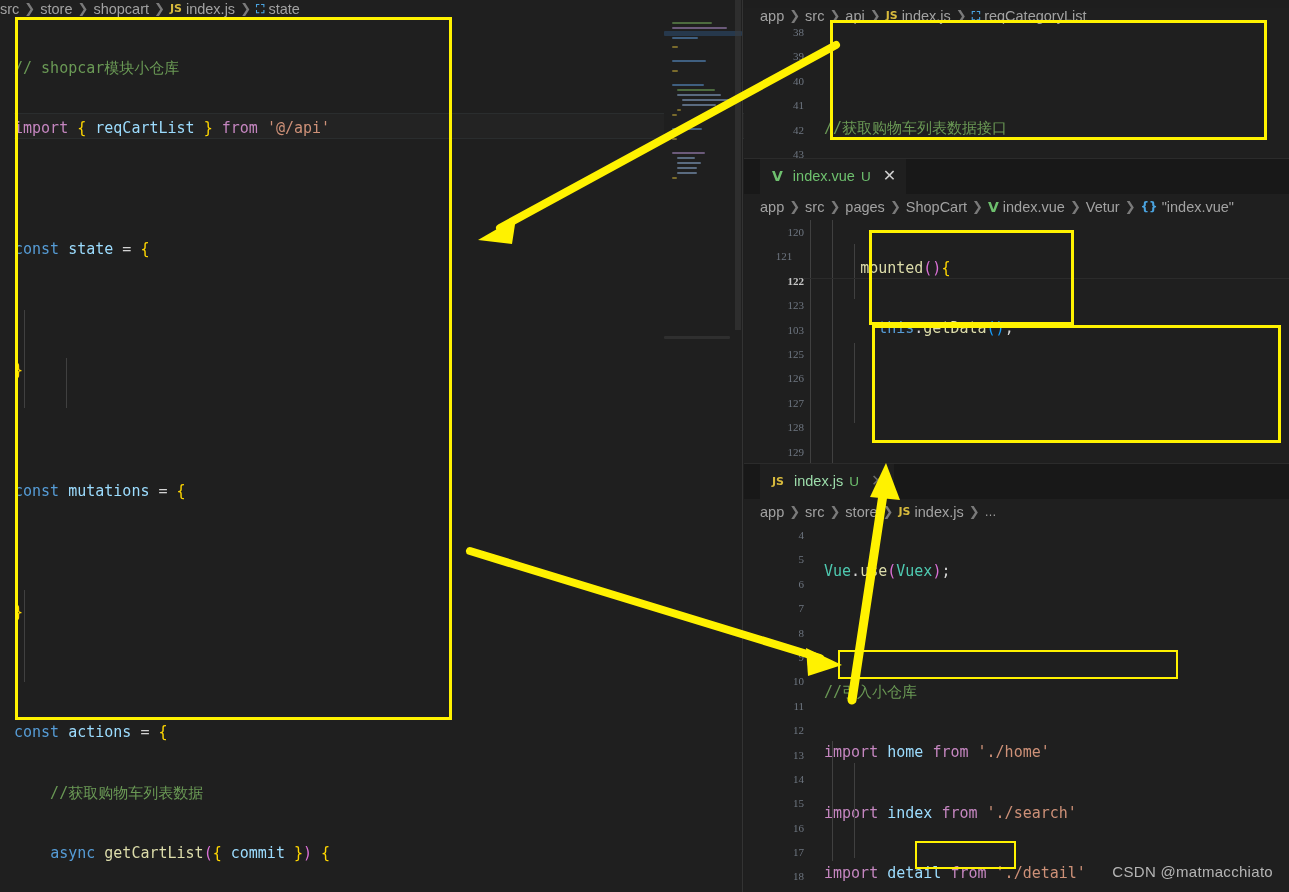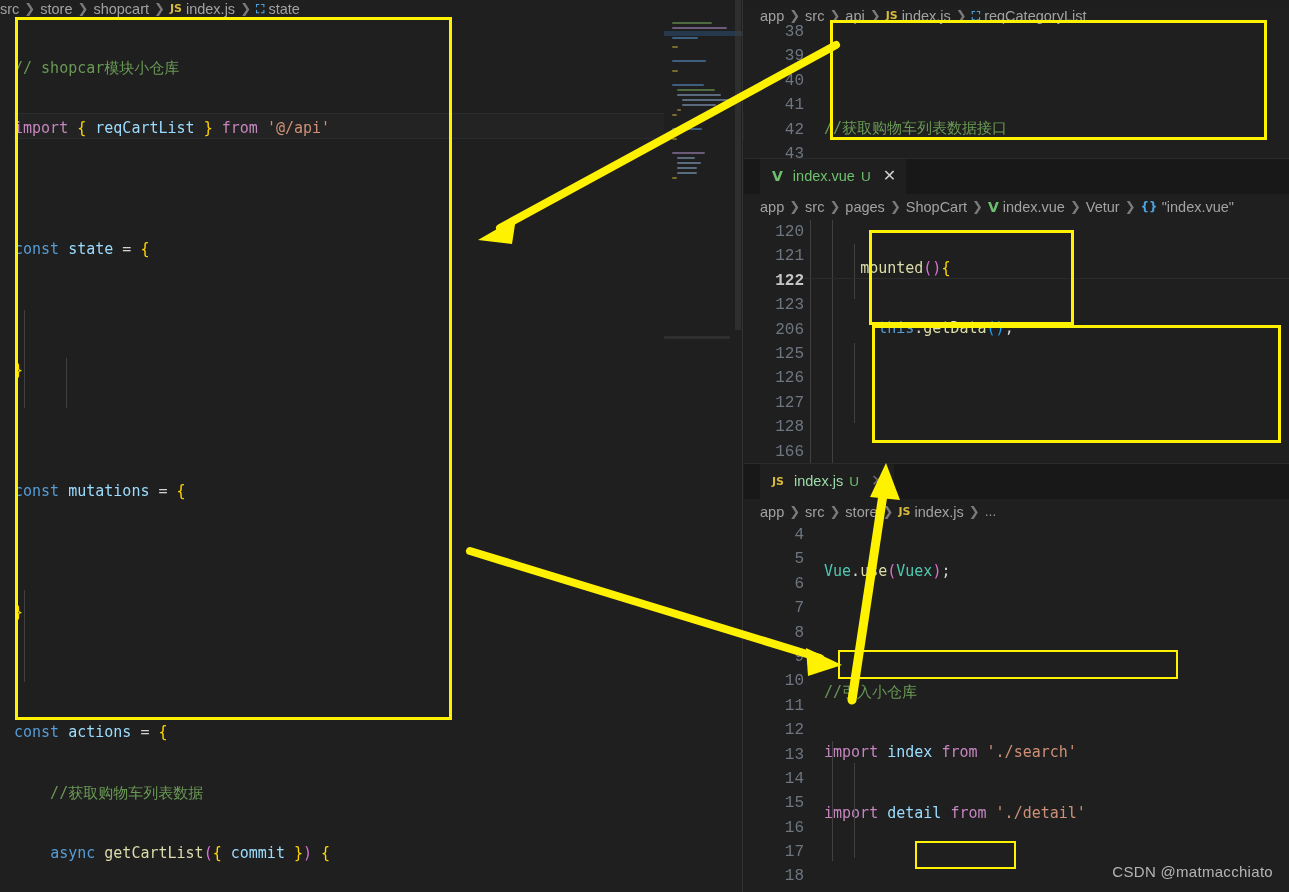--- a/index.html
+++ b/index.html
@@ -22,22 +22,22 @@
   .ficon{font-family:"DejaVu Sans",sans-serif;font-weight:bold;font-size:11px;margin-right:4px;}
   .ficon.js{color:#d7ba3d;}
   .ficon.vue{color:#6ec06e;font-size:14px;}
   .ficon.sym{color:#4aa3df;font-size:12px;}
 
   .code{
     font-family:"DejaVu Sans Mono","Liberation Mono",monospace;
     font-size:15px;
     white-space:pre;
   }
-  .ln{color:#6e7681;font-family:Liberation Mono, monospace;
-      font-size:16px;text-align:right;}
+  .ln{color:#6e7681;font-family:Liberation Serif, serif;
+      font-size:11px;text-align:right;}
   .ln.cur{color:#c6c6c6;font-weight:bold;}
 
   
   .k-com{color:#6A9955;}      
   .k-kw{color:#C586C0;}       
   .k-blue{color:#569CD6;}     
   .k-var{color:#9CDCFE;}      
   .k-fn{color:#DCDCAA;}       
   .k-str{color:#CE9178;}      
   .k-cur{color:#FFD700;}      
@@ -243,29 +243,29 @@
         <span class="seg">index.vue</span>
         <span class="sep">❯</span>
         <span class="seg">Vetur</span>
         <span class="sep">❯</span>
         <span class="ficon sym">{}</span>
         <span class="seg">"index.vue"</span>
       </div>
 
       <div class="pane-gutter" style="left:20px;top:62px;width:40px;">
         <div class="ln rrow" style="position:relative;">120</div>
-        <div class="ln rrow" style="position:relative;">121</div>
+        <div class="ln rrow" style="position:relative;text-align:center;">121</div>
         <div class="ln rrow cur" style="position:relative;">122</div>
         <div class="ln rrow" style="position:relative;">123</div>
-        <div class="ln rrow" style="position:relative;">206</div>
+        <div class="ln rrow" style="position:relative;">103</div>
         <div class="ln rrow" style="position:relative;">125</div>
         <div class="ln rrow" style="position:relative;">126</div>
         <div class="ln rrow" style="position:relative;">127</div>
         <div class="ln rrow" style="position:relative;">128</div>
-        <div class="ln rrow" style="position:relative;">166</div>
+        <div class="ln rrow" style="position:relative;">129</div>
       </div>
 
       <div class="code" style="position:absolute;left:80px;top:62px;">
         <div class="rrow"><span class="k-op">    </span><span class="k-fn">mounted</span><span class="k-par">()</span><span class="k-cur">{</span></div>
         <div class="rrow"><span class="k-op">      </span><span class="k-blue">this</span><span class="k-op">.</span><span class="k-fn">getData</span><span class="k-par2">()</span><span class="k-op">;</span></div>
         <div class="rrow"></div>
         
         
         
         
@@ -320,20 +320,21 @@
         <div class="ln rrow" style="position:relative;">16</div>
         <div class="ln rrow" style="position:relative;">17</div>
         <div class="ln rrow" style="position:relative;">18</div>
         <div class="ln rrow" style="position:relative;">19</div>
       </div>
 
       <div class="code" style="position:absolute;left:80px;top:60px;">
         <div class="rrow"><span class="k-cls">Vue</span><span class="k-op">.</span><span class="k-fn">use</span><span class="k-par">(</span><span class="k-cls">Vuex</span><span class="k-par">)</span><span class="k-op">;</span></div>
         <div class="rrow"></div>
         <div class="rrow"><span class="k-com">//引入小仓库</span></div>
+        <div class="rrow"><span class="k-kw">import</span><span class="k-op"> </span><span class="k-var">home</span><span class="k-op"> </span><span class="k-kw">from</span><span class="k-op"> </span><span class="k-str">'./home'</span></div>
         <div class="rrow"><span class="k-kw">import</span><span class="k-op"> </span><span class="k-var">index</span><span class="k-op"> </span><span class="k-kw">from</span><span class="k-op"> </span><span class="k-str">'./search'</span></div>
         <div class="rrow"><span class="k-kw">import</span><span class="k-op"> </span><span class="k-var">detail</span><span class="k-op"> </span><span class="k-kw">from</span><span class="k-op"> </span><span class="k-str">'./detail'</span></div>
         
         
         
         
         
         
         
         

